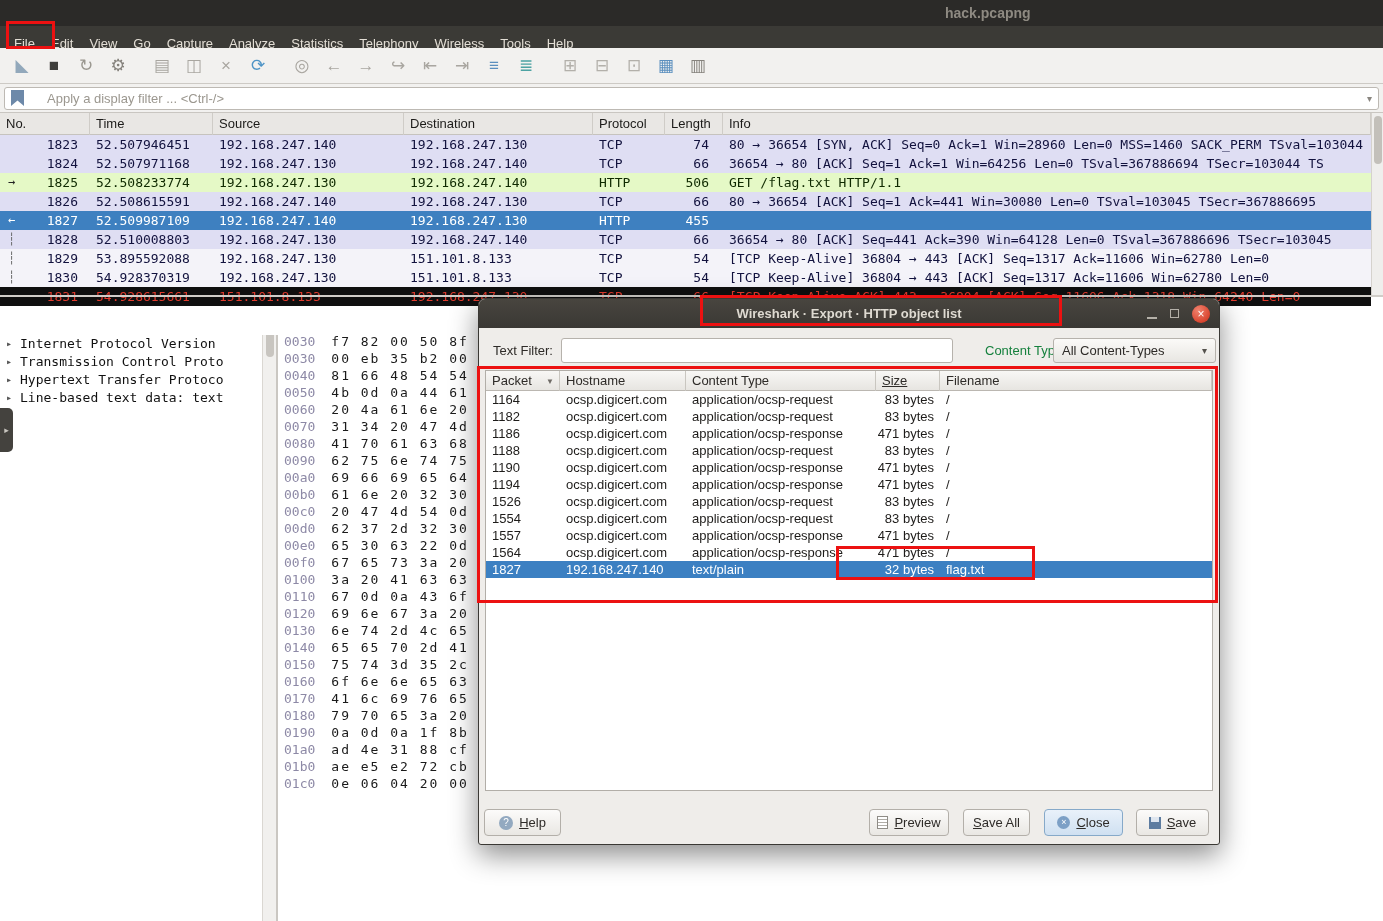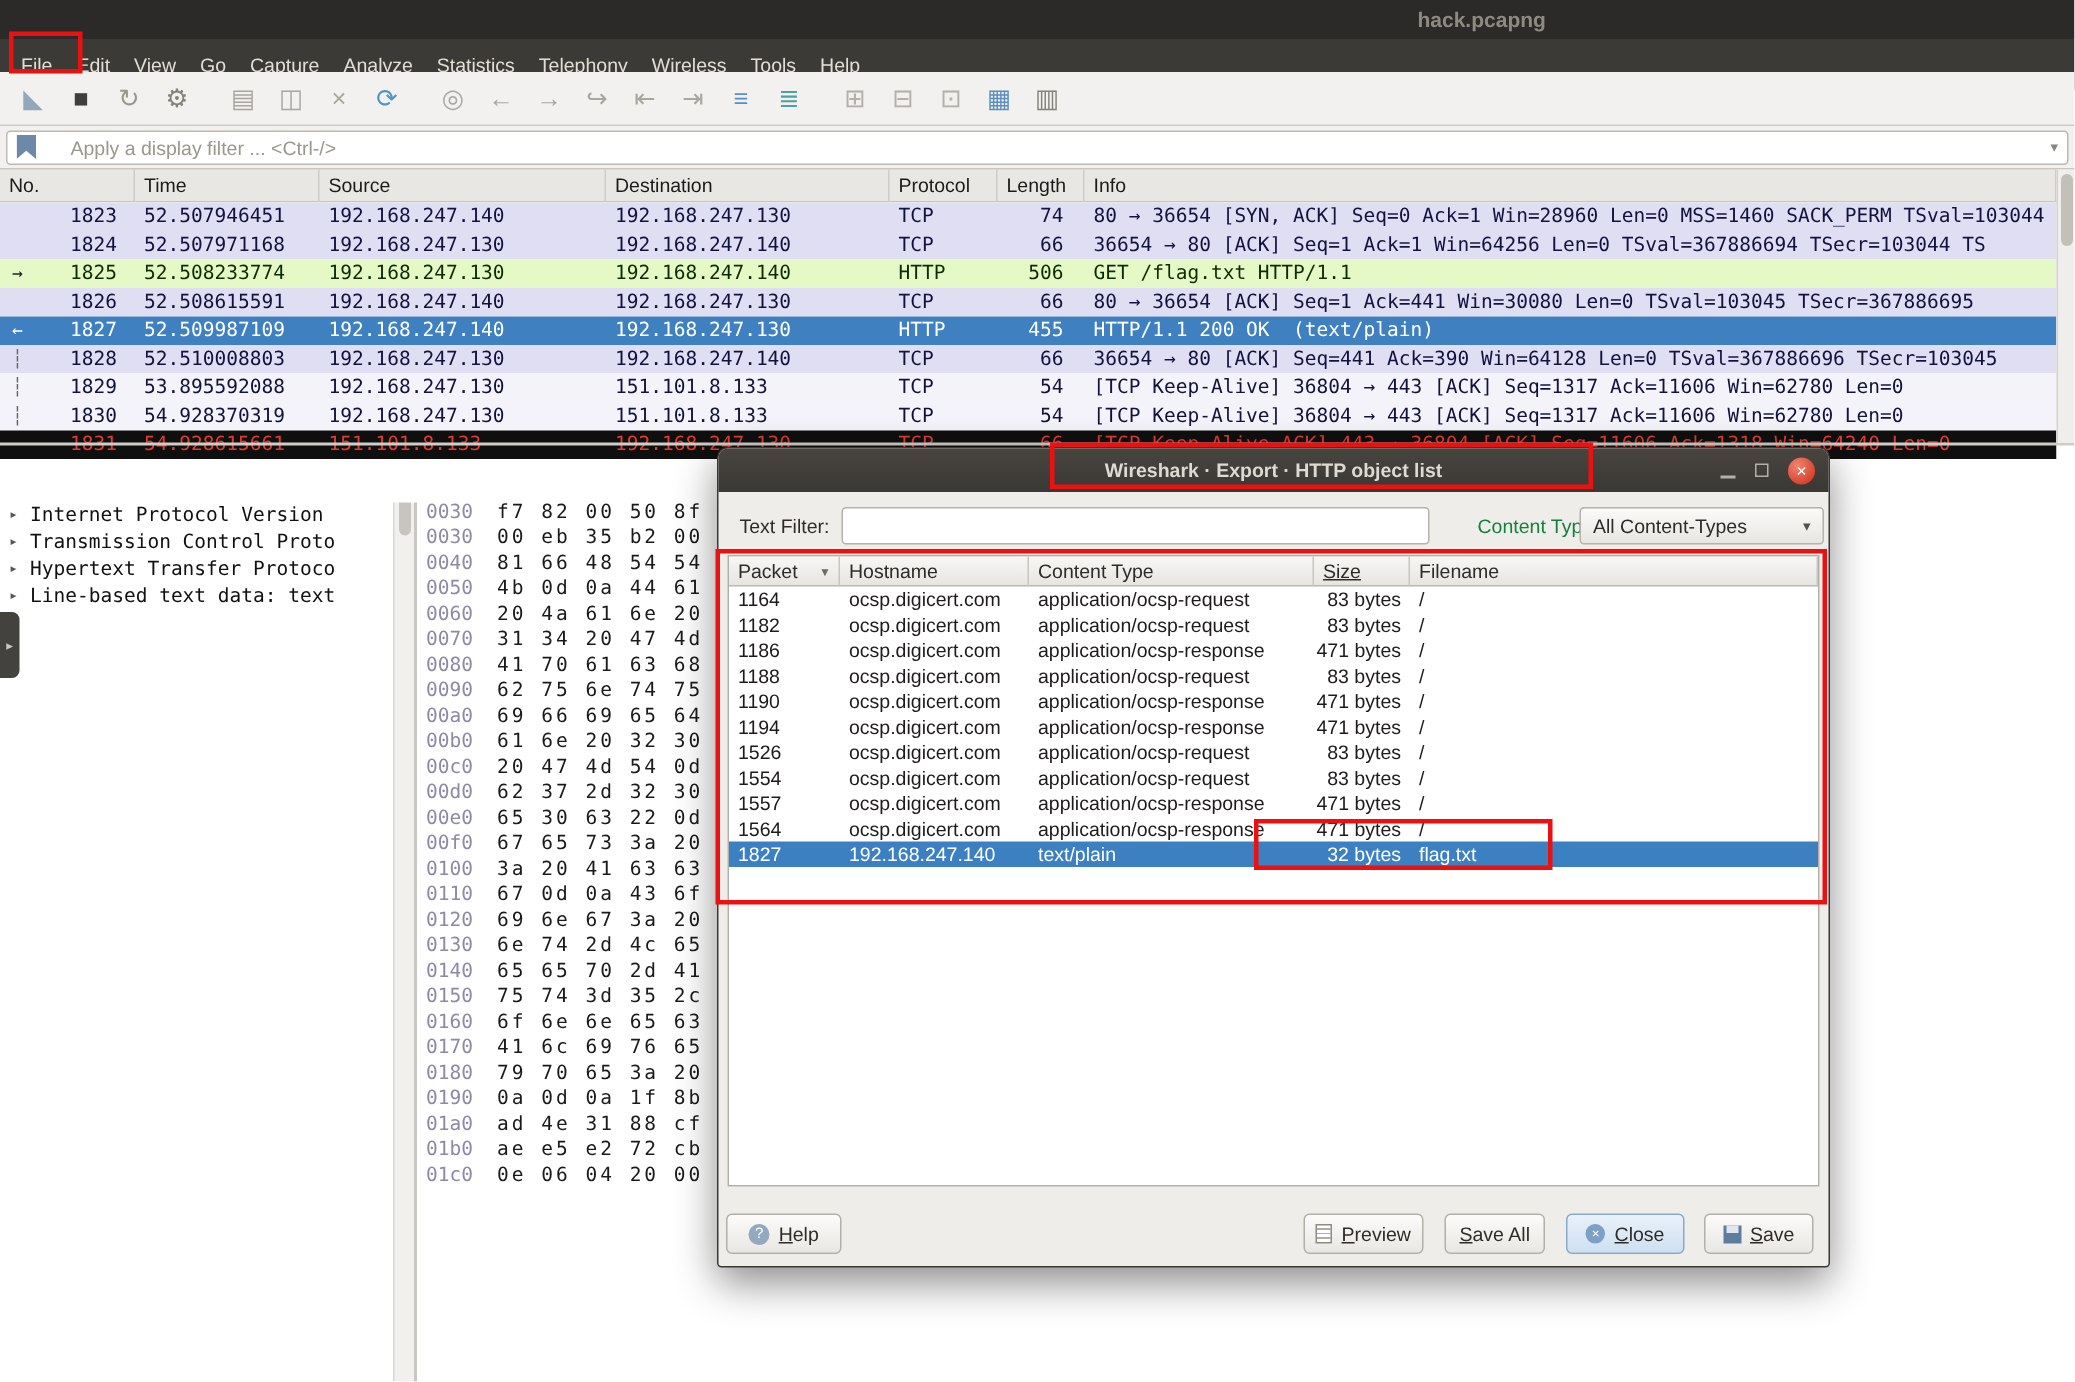--- a/index.html
+++ b/index.html
@@ -179,21 +179,21 @@
     <div class="hcell c3">Destination</div>
     <div class="hcell c4">Protocol</div>
     <div class="hcell c5">Length</div>
     <div class="hcell c6">Info</div>
   </div>
 <div class="pkt-rows">
     <div class="pkt-row row-tcp"><div class="cell c0">1823</div><div class="cell c1">52.507946451</div><div class="cell c2">192.168.247.140</div><div class="cell c3">192.168.247.130</div><div class="cell c4">TCP</div><div class="cell c5">74</div><div class="cell c6">80 → 36654 [SYN, ACK] Seq=0 Ack=1 Win=28960 Len=0 MSS=1460 SACK_PERM TSval=103044</div></div>
     <div class="pkt-row row-tcp"><div class="cell c0">1824</div><div class="cell c1">52.507971168</div><div class="cell c2">192.168.247.130</div><div class="cell c3">192.168.247.140</div><div class="cell c4">TCP</div><div class="cell c5">66</div><div class="cell c6">36654 → 80 [ACK] Seq=1 Ack=1 Win=64256 Len=0 TSval=367886694 TSecr=103044 TS</div></div>
     <div class="pkt-row row-http"><div class="cell c0">1825<span class="marker">→</span></div><div class="cell c1">52.508233774</div><div class="cell c2">192.168.247.130</div><div class="cell c3">192.168.247.140</div><div class="cell c4">HTTP</div><div class="cell c5">506</div><div class="cell c6">GET /flag.txt HTTP/1.1 </div></div>
     <div class="pkt-row row-tcp"><div class="cell c0">1826</div><div class="cell c1">52.508615591</div><div class="cell c2">192.168.247.140</div><div class="cell c3">192.168.247.130</div><div class="cell c4">TCP</div><div class="cell c5">66</div><div class="cell c6">80 → 36654 [ACK] Seq=1 Ack=441 Win=30080 Len=0 TSval=103045 TSecr=367886695</div></div>
-    <div class="pkt-row row-selected"><div class="cell c0">1827<span class="marker">←</span></div><div class="cell c1">52.509987109</div><div class="cell c2">192.168.247.140</div><div class="cell c3">192.168.247.130</div><div class="cell c4">HTTP</div><div class="cell c5">455</div><div class="cell c6">HTTP/1.1 200 OK  (text/plain)</div></div>
+    <div class="pkt-row row-selected"><div class="cell c0">1827<span class="marker">←</span></div><div class="cell c1">52.509987109</div><div class="cell c2">192.168.247.140</div><div class="cell c3">192.168.247.130</div><div class="cell c4">HTTP</div><div class="cell c5">455</div></div>
     <div class="pkt-row row-tcp"><div class="cell c0">1828<span class="marker">┆</span></div><div class="cell c1">52.510008803</div><div class="cell c2">192.168.247.130</div><div class="cell c3">192.168.247.140</div><div class="cell c4">TCP</div><div class="cell c5">66</div><div class="cell c6">36654 → 80 [ACK] Seq=441 Ack=390 Win=64128 Len=0 TSval=367886696 TSecr=103045</div></div>
     <div class="pkt-row row-plain"><div class="cell c0">1829<span class="marker">┆</span></div><div class="cell c1">53.895592088</div><div class="cell c2">192.168.247.130</div><div class="cell c3">151.101.8.133</div><div class="cell c4">TCP</div><div class="cell c5">54</div><div class="cell c6">[TCP Keep-Alive] 36804 → 443 [ACK] Seq=1317 Ack=11606 Win=62780 Len=0</div></div>
     <div class="pkt-row row-plain"><div class="cell c0">1830<span class="marker">┆</span></div><div class="cell c1">54.928370319</div><div class="cell c2">192.168.247.130</div><div class="cell c3">151.101.8.133</div><div class="cell c4">TCP</div><div class="cell c5">54</div><div class="cell c6">[TCP Keep-Alive] 36804 → 443 [ACK] Seq=1317 Ack=11606 Win=62780 Len=0</div></div>
     <div class="pkt-row row-bad"><div class="cell c0">1831</div><div class="cell c1">54.928615661</div><div class="cell c2">151.101.8.133</div><div class="cell c3">192.168.247.130</div><div class="cell c4">TCP</div><div class="cell c5">66</div><div class="cell c6">[TCP Keep-Alive ACK] 443 → 36804 [ACK] Seq=11606 Ack=1318 Win=64240 Len=0</div></div>
   </div>
 <div class="pkt-scrollbar">
   <div class="thumb"></div>
 </div>
 <div class="splitter"></div>
 

